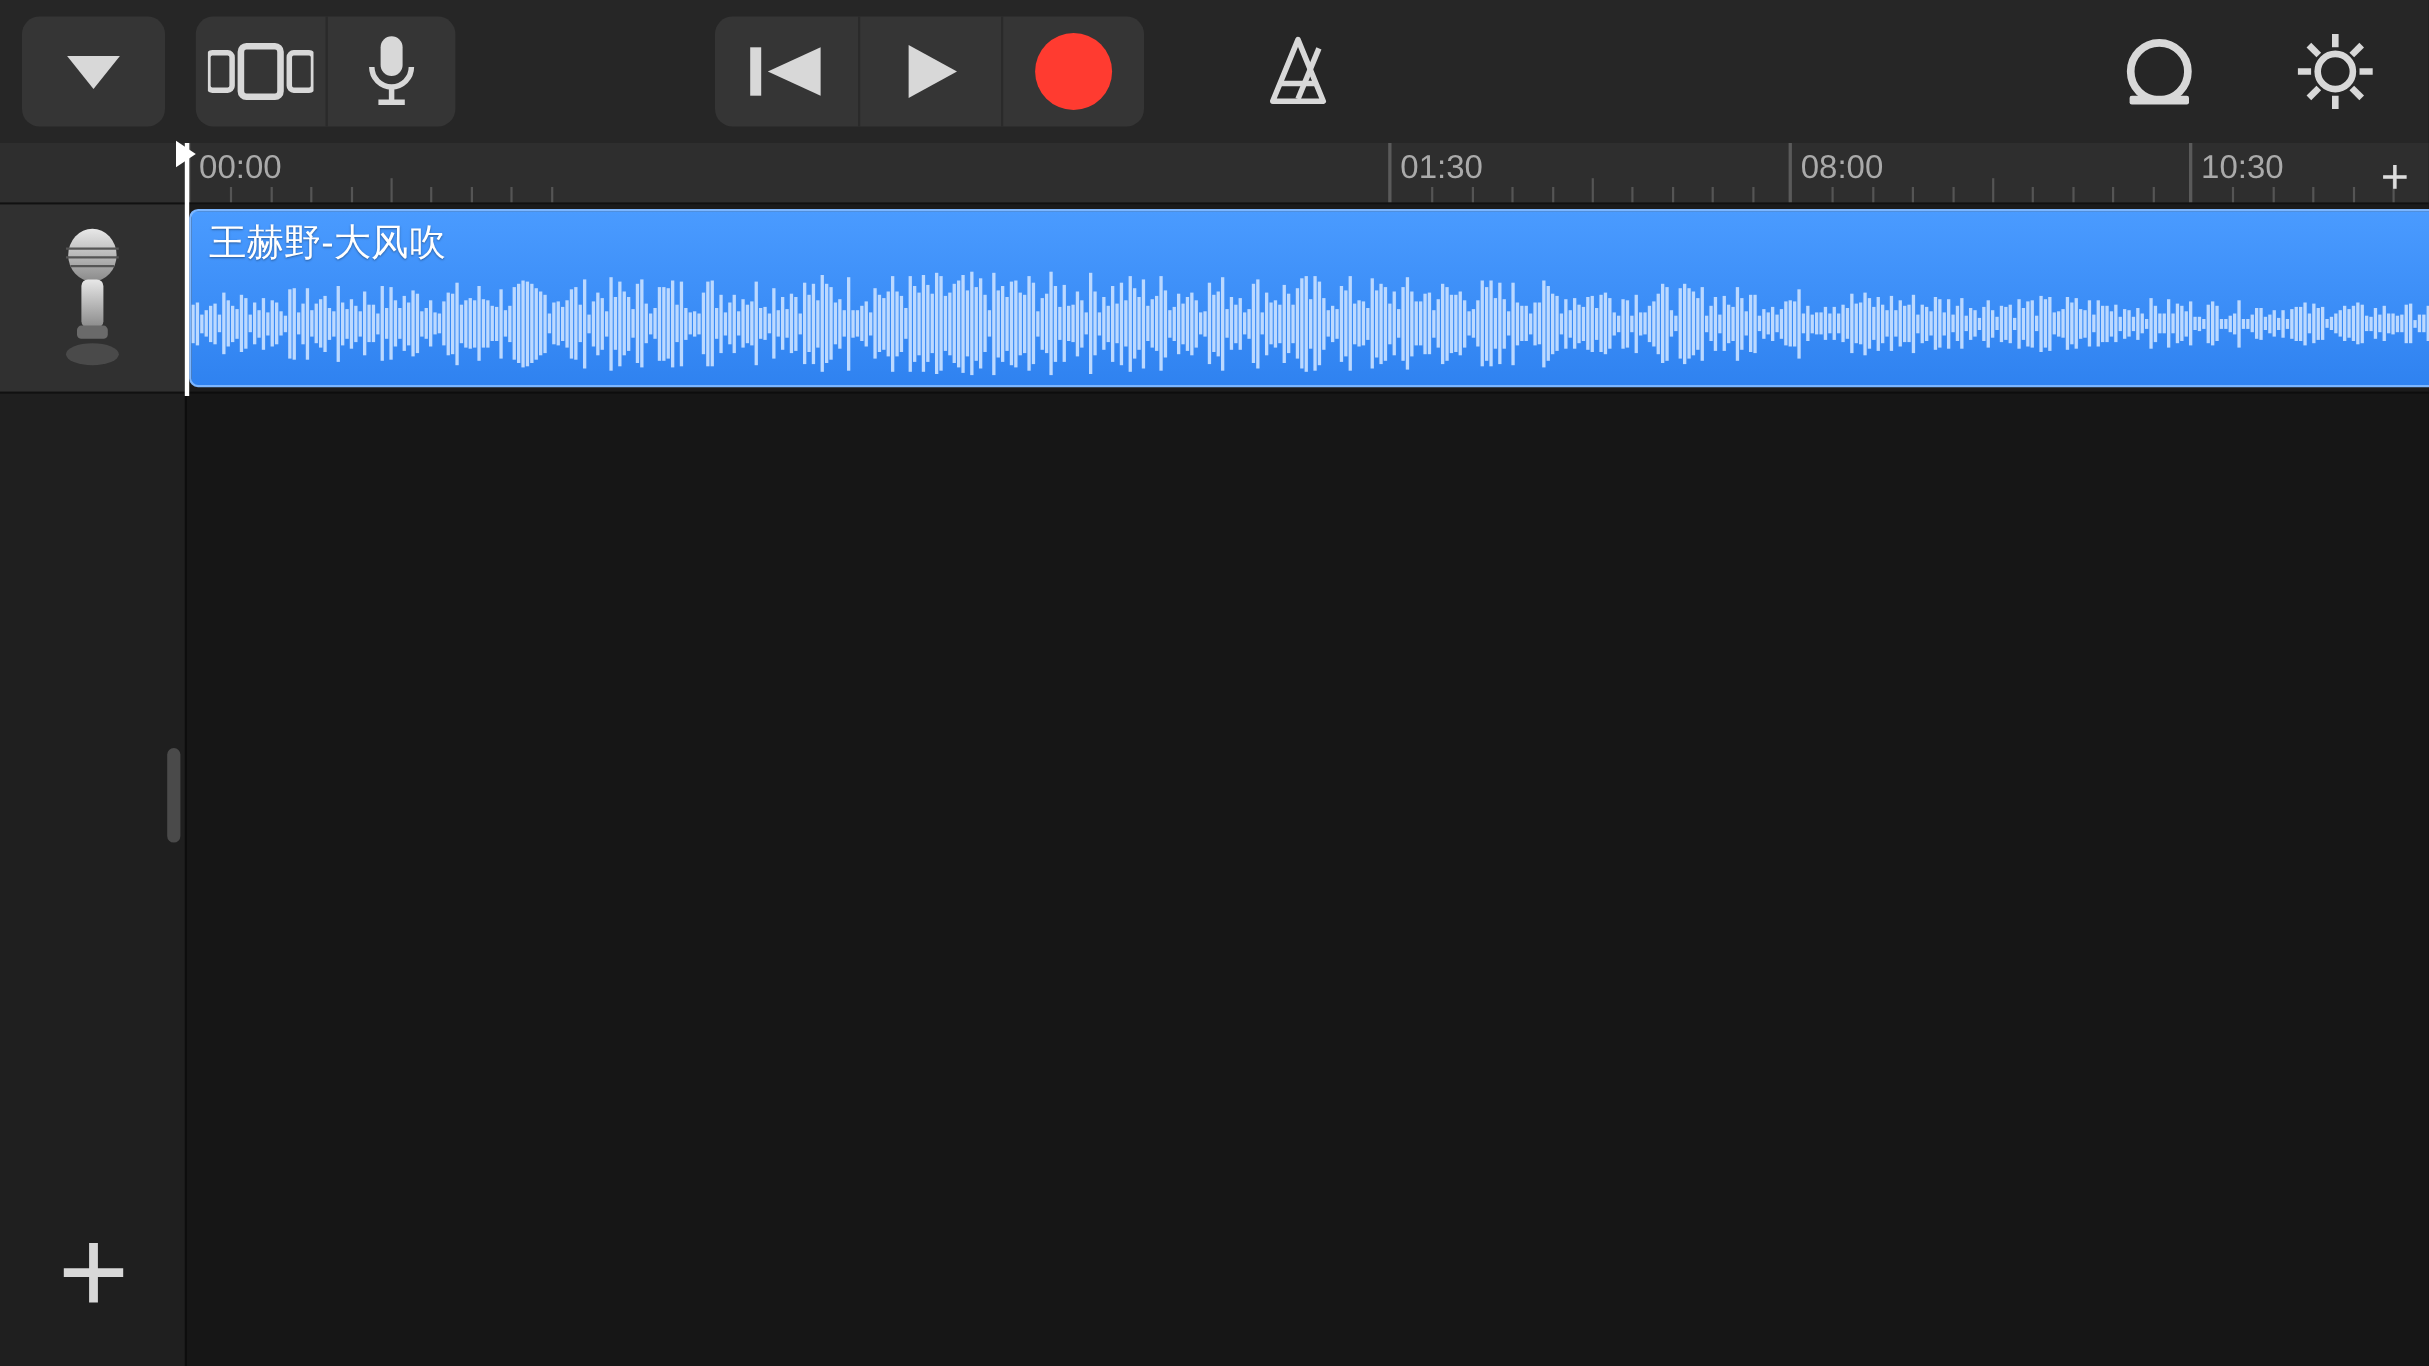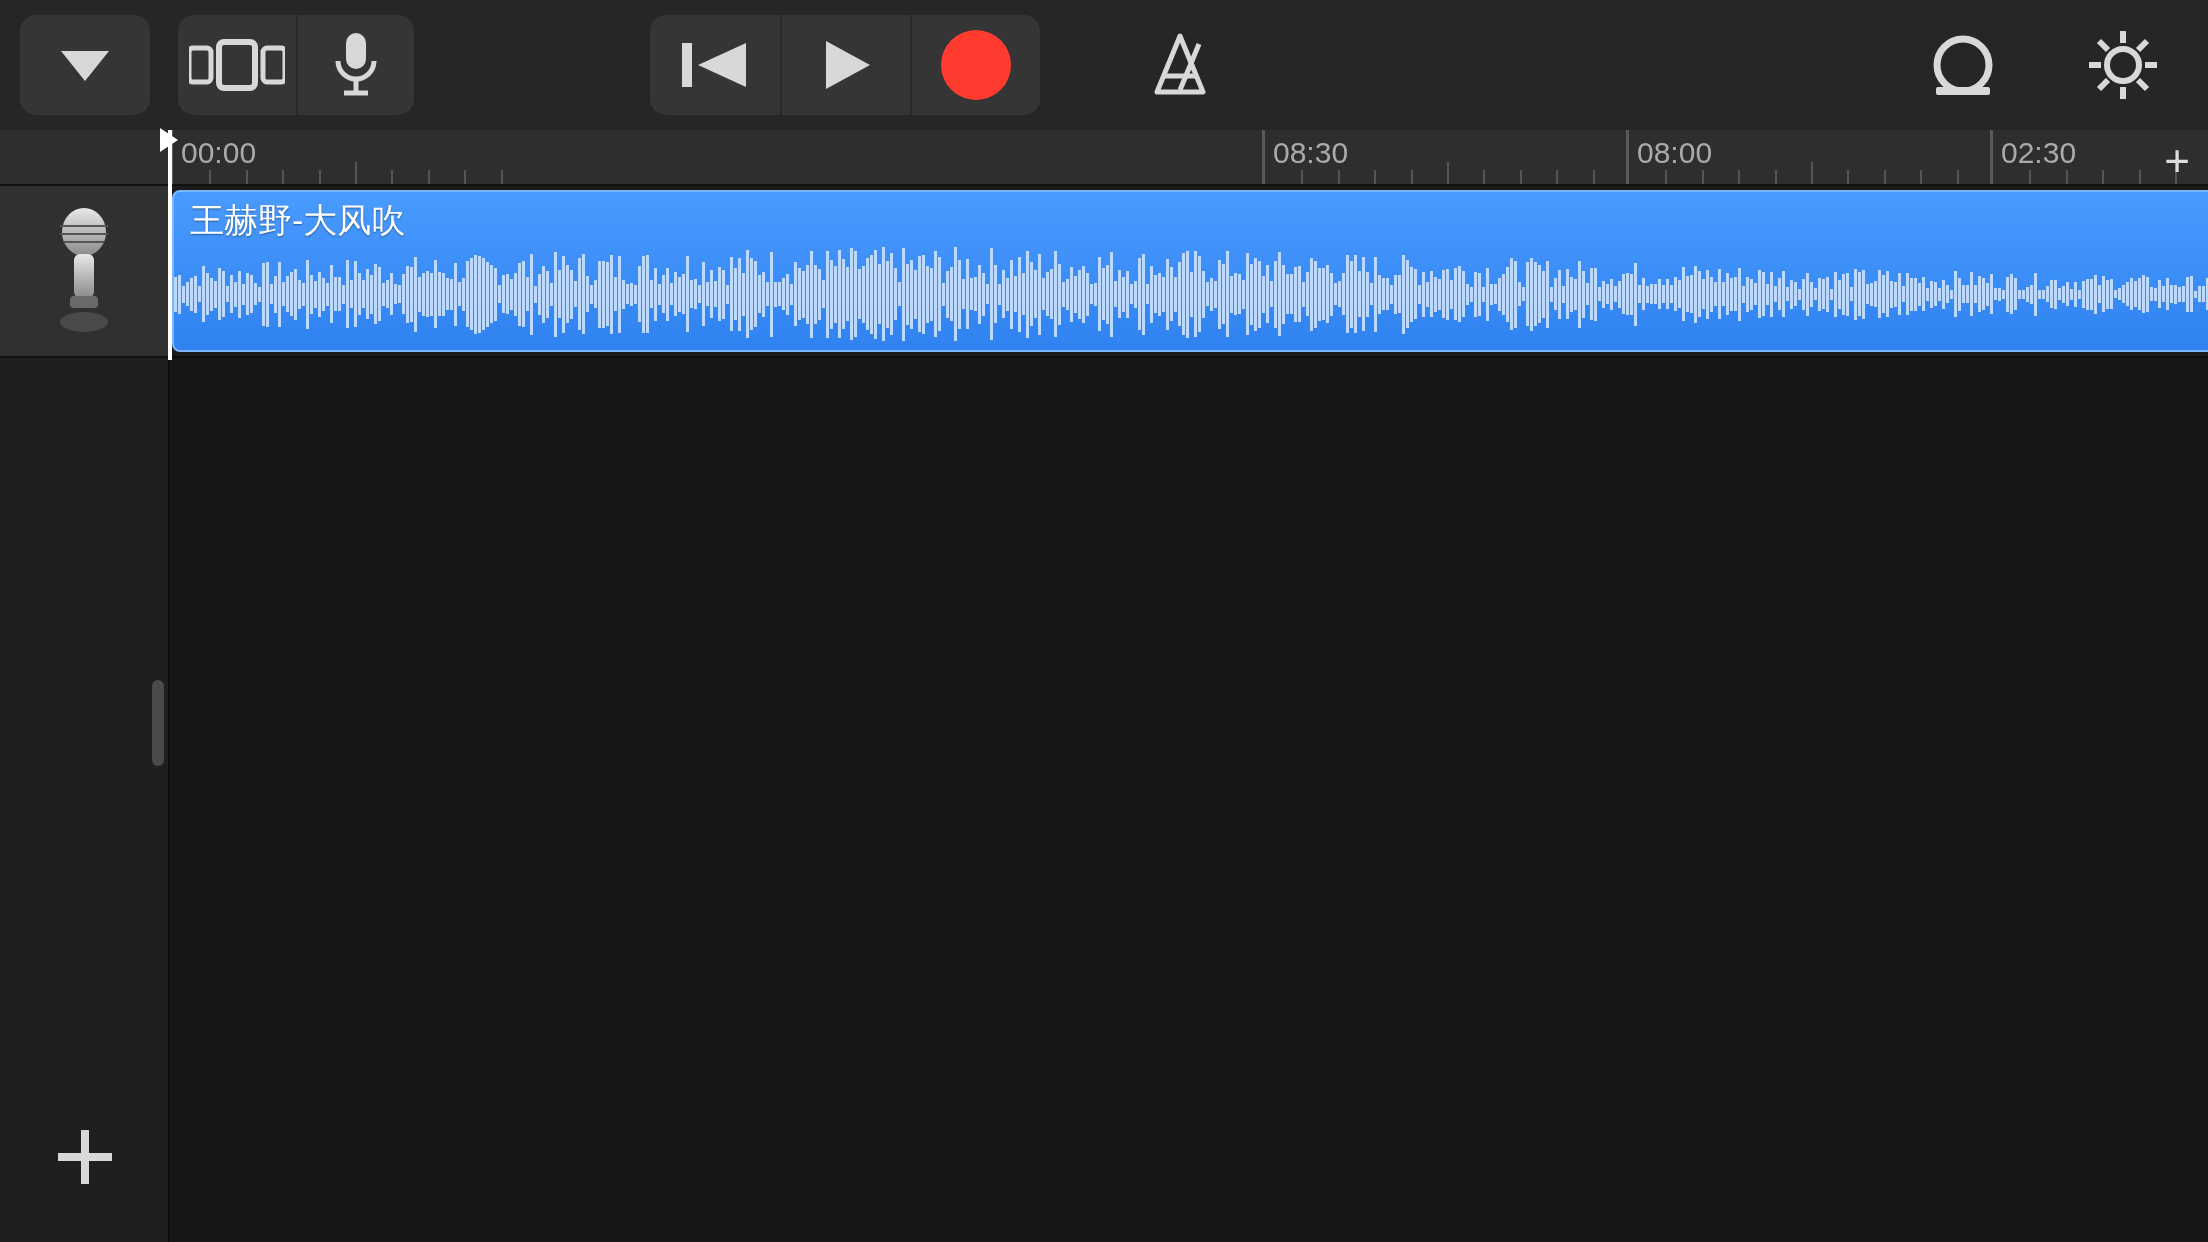--- a/index.html
+++ b/index.html
@@ -267,21 +267,21 @@
           <div class="tick minor" style="left: 109.2px;"></div>
           <div class="tick minor" style="left: 145.6px;"></div>
           <div class="tick major" style="left: 182px;"></div>
           <div class="tick minor" style="left: 218.4px;"></div>
           <div class="tick minor" style="left: 254.8px;"></div>
           <div class="tick minor" style="left: 291.2px;"></div>
           <div class="tick minor" style="left: 327.6px;"></div>
         </div>
       </div>
       <div class="ruler-block" style="left: 1092px; width: 364px;">
-        <div class="ruler-label">08:30</div>
+        <div class="ruler-label">01:30</div>
         <div class="ruler-ticks">
           <div class="tick minor" style="left: 36.4px;"></div>
           <div class="tick minor" style="left: 72.8px;"></div>
           <div class="tick minor" style="left: 109.2px;"></div>
           <div class="tick minor" style="left: 145.6px;"></div>
           <div class="tick major" style="left: 182px;"></div>
           <div class="tick minor" style="left: 218.4px;"></div>
           <div class="tick minor" style="left: 254.8px;"></div>
           <div class="tick minor" style="left: 291.2px;"></div>
           <div class="tick minor" style="left: 327.6px;"></div>
@@ -295,21 +295,21 @@
           <div class="tick minor" style="left: 109.2px;"></div>
           <div class="tick minor" style="left: 145.6px;"></div>
           <div class="tick major" style="left: 182px;"></div>
           <div class="tick minor" style="left: 218.4px;"></div>
           <div class="tick minor" style="left: 254.8px;"></div>
           <div class="tick minor" style="left: 291.2px;"></div>
           <div class="tick minor" style="left: 327.6px;"></div>
         </div>
       </div>
       <div class="ruler-block" style="left: 1820px; width: 364px;">
-        <div class="ruler-label">02:30</div>
+        <div class="ruler-label">10:30</div>
         <div class="ruler-ticks">
           <div class="tick minor" style="left: 36.4px;"></div>
           <div class="tick minor" style="left: 72.8px;"></div>
           <div class="tick minor" style="left: 109.2px;"></div>
           <div class="tick minor" style="left: 145.6px;"></div>
           <div class="tick major" style="left: 182px;"></div>
         </div>
       </div>
     </div>
   <div class="ruler-plus">+</div>

